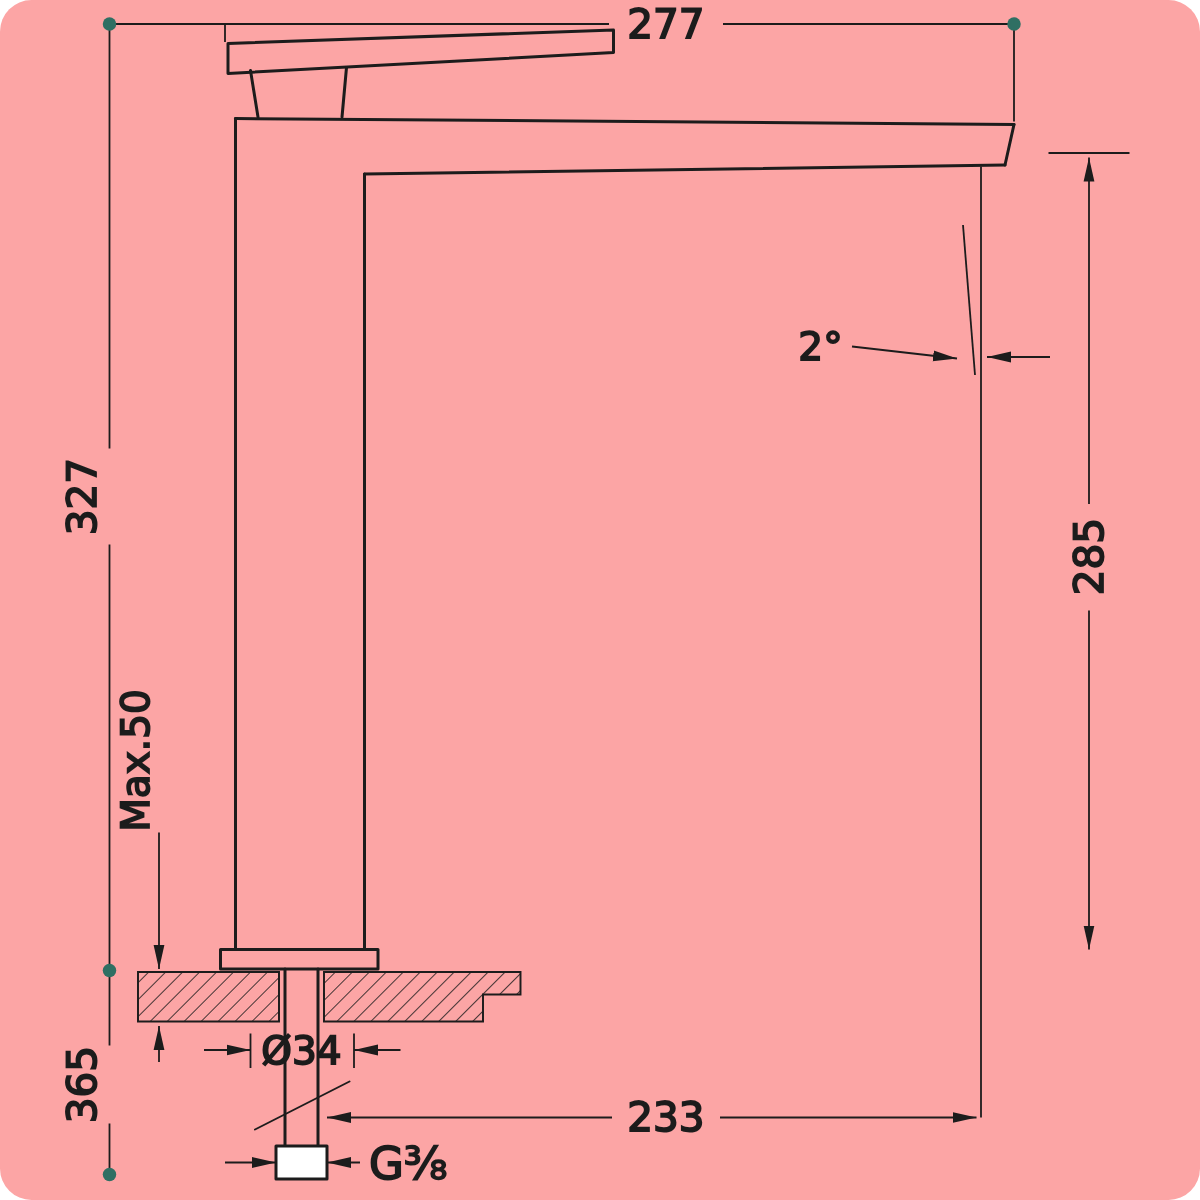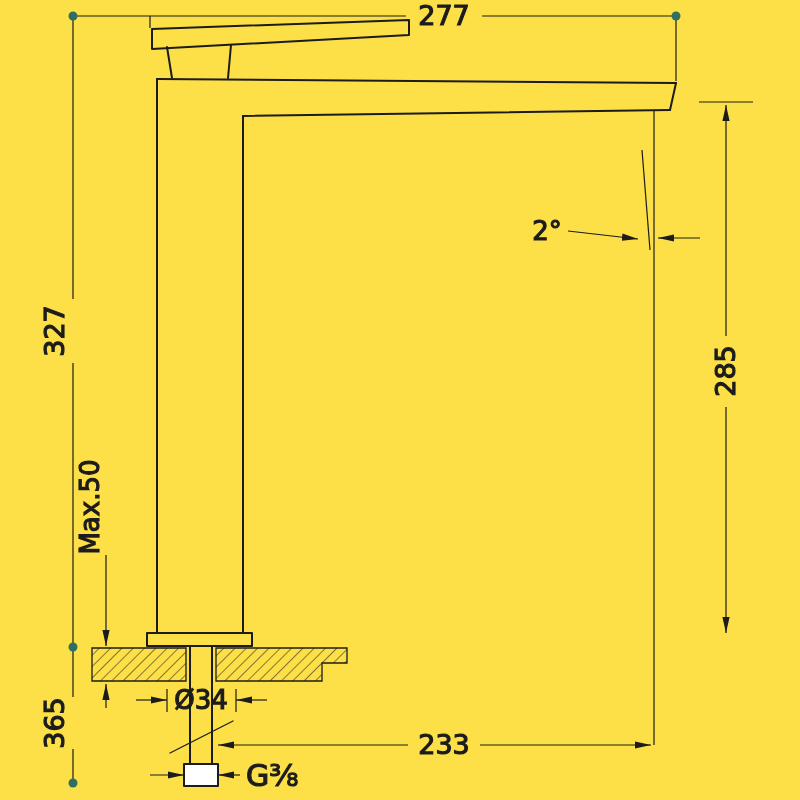--- a/index.html
+++ b/index.html
@@ -1,16 +1,16 @@
 <!DOCTYPE html>
 <html><head>
 <meta charset="utf-8">
 <style>
   html,body{margin:0;padding:0;background:#fff;}
-  .canvas{position:relative;width:800px;height:800px;background:#fde047;overflow:hidden;}
+  .canvas{position:relative;width:800px;height:800px;background:#fca5a5;overflow:hidden;border-radius:21px;}
   svg{display:block;}
   .outline{stroke:#1c1c1c;stroke-width:2;fill:none;stroke-linejoin:round;stroke-linecap:round;}
   .thin{stroke:#1c1c1c;stroke-width:1.3;fill:none;}
   .dim{stroke:#1c1c1c;stroke-width:1.2;fill:none;}
   .hatchpoly{stroke:#1c1c1c;stroke-width:1.3;}
   text{fill:#1c1c1c;font-family:"DejaVu Sans",sans-serif;}
   .t27{font-size:27px;}
   .t26{font-size:26px;}
   .t30{font-size:30px;}
 </style>

